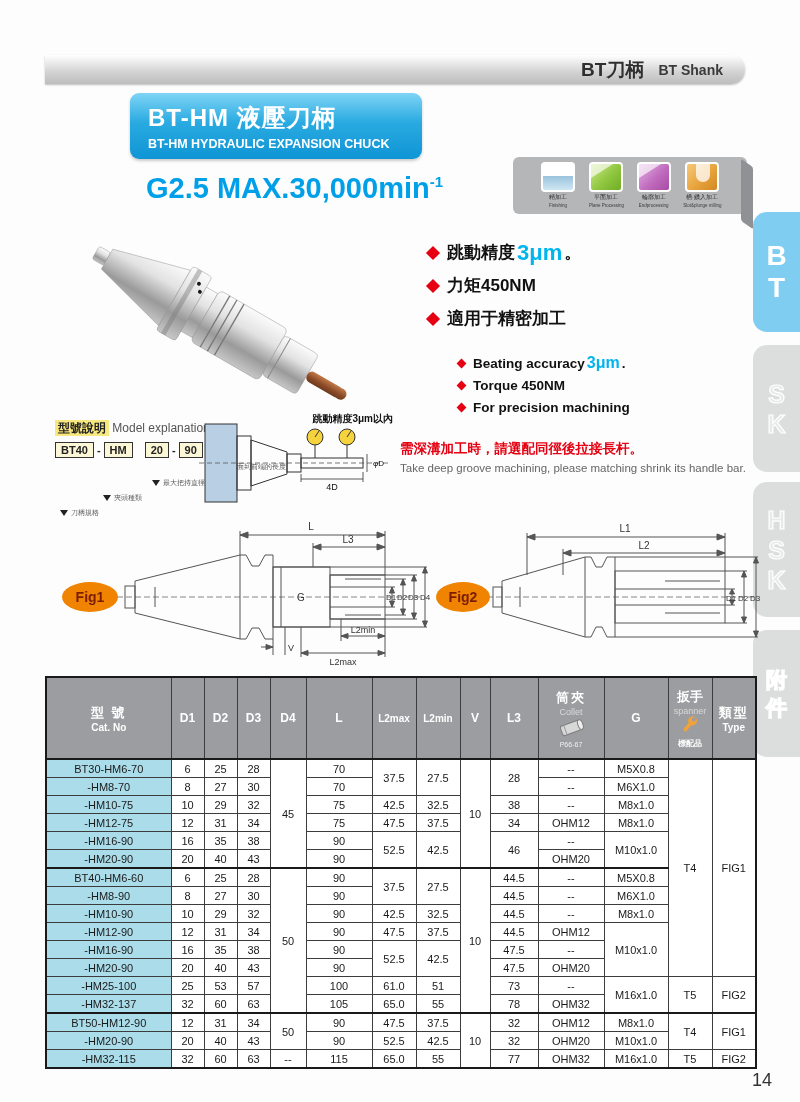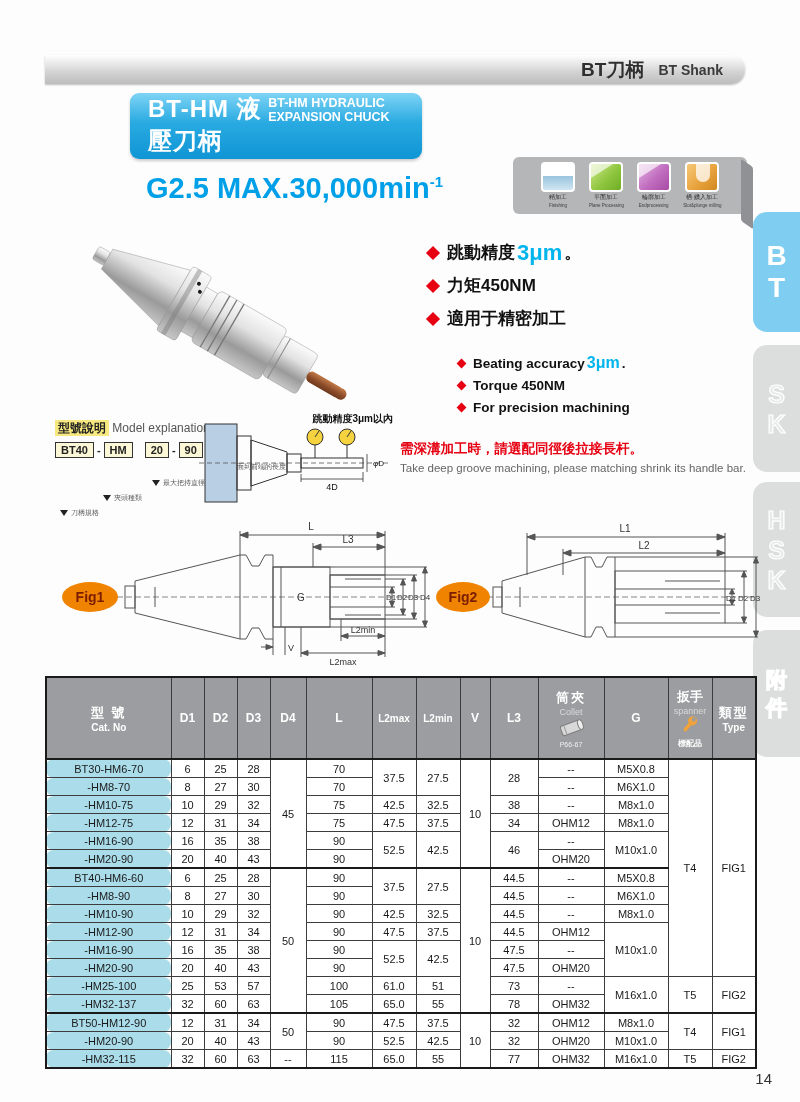--- a/index.html
+++ b/index.html
@@ -7,21 +7,21 @@
         font-family:"Liberation Sans","DejaVu Sans",sans-serif;color:#222;}
   
   .hdr-bar{position:absolute;left:45px;top:55px;width:700px;height:29px;
     background:linear-gradient(#ffffff,#d2d2d2 60%,#bdbdbd);border-radius:0 14px 14px 0;
     display:flex;align-items:center;justify-content:flex-end;gap:14px;padding-right:22px;box-sizing:border-box;
     box-shadow:0 1px 2px rgba(0,0,0,.25);}
   .hdr-cn{font-size:19px;font-weight:bold;color:#2f2f2f;}
   .hdr-en{font-size:14px;font-weight:bold;color:#3a3a3a;}
   
   .title-box{position:absolute;left:130px;top:93px;width:292px;height:66px;border-radius:9px;
-    background:linear-gradient(#7fd4f5,#29aae1 45%,#0f95d5);display:flex;
+    background:linear-gradient(#7fd4f5,#29aae1 45%,#0f95d5);display:flex;flex-direction:column;
     justify-content:center;padding-left:18px;box-sizing:border-box;box-shadow:0 2px 3px rgba(0,0,0,.2);}
   .title-l1{font-size:24px;font-weight:bold;color:#fff;letter-spacing:1px;}
   .title-l2{font-size:12.5px;font-weight:bold;color:#fff;margin-top:3px;}
   .spec-line{position:absolute;left:146px;top:172px;font-size:29px;font-weight:bold;color:#00a0e9;}
   .spec-line sup{font-size:15px;}
   
   .legend{position:absolute;left:513px;top:157px;width:234px;height:57px;background:#b5b6b8;
     border-radius:6px;display:flex;align-items:flex-start;justify-content:center;gap:8px;padding-top:5px;box-sizing:border-box;}
   .legend::after{content:"";position:absolute;right:-6px;top:6px;width:12px;height:62px;background:#909194;
     transform:skewY(35deg);border-radius:2px;z-index:-0;}
@@ -70,29 +70,29 @@
   .note-cn{position:absolute;left:400px;top:440px;font-size:13.5px;font-weight:bold;color:#e60012;}
   .note-en{position:absolute;left:400px;top:462px;font-size:11.5px;color:#666;}
   
   .figsvg{position:absolute;}
   
   .tbl-wrap{position:absolute;left:45px;top:676px;}
   table.spec{border-collapse:collapse;table-layout:fixed;width:710px;font-size:11px;border:2px solid #1a1a1a;}
   table.spec th,table.spec td{border:1px solid #3c3c3c;text-align:center;vertical-align:middle;padding:0;}
   table.spec thead th{background:#9c9da0;color:#fff;height:80px;border-bottom:2px solid #1a1a1a;font-weight:bold;}
   table.spec td{height:17px;background:#fff;color:#1a1a1a;}
-  table.spec td.cat{background:#abdcea;font-size:11px;border-radius:8px;}
+  table.spec td.cat{background:#abdcea;font-size:11px;}
   table.spec tr.group-start td{border-top:2px solid #1a1a1a;}
   .h-cn{font-size:13px;letter-spacing:2px;}
   .h-en{font-size:10px;font-weight:bold;}
   .h-sub{font-size:9px;color:#d9d9d9;font-weight:normal;}
   .h-ref{font-size:7px;color:#f0f0f0;font-weight:normal;}
   .h-note{font-size:8px;color:#fff;}
   .h-dim{font-size:12px;}
-  .pagenum{position:absolute;right:28px;top:1070px;font-size:15px;color:#333;}
+  .pagenum{position:absolute;right:28px;top:1070px;font-size:18px;color:#333;}
 </style>
 </head>
 <body>
 
 <div id="page">
 
   <div class="hdr-bar">
     <span class="hdr-cn">BT刀柄</span>
     <span class="hdr-en">BT Shank</span>
   </div>

